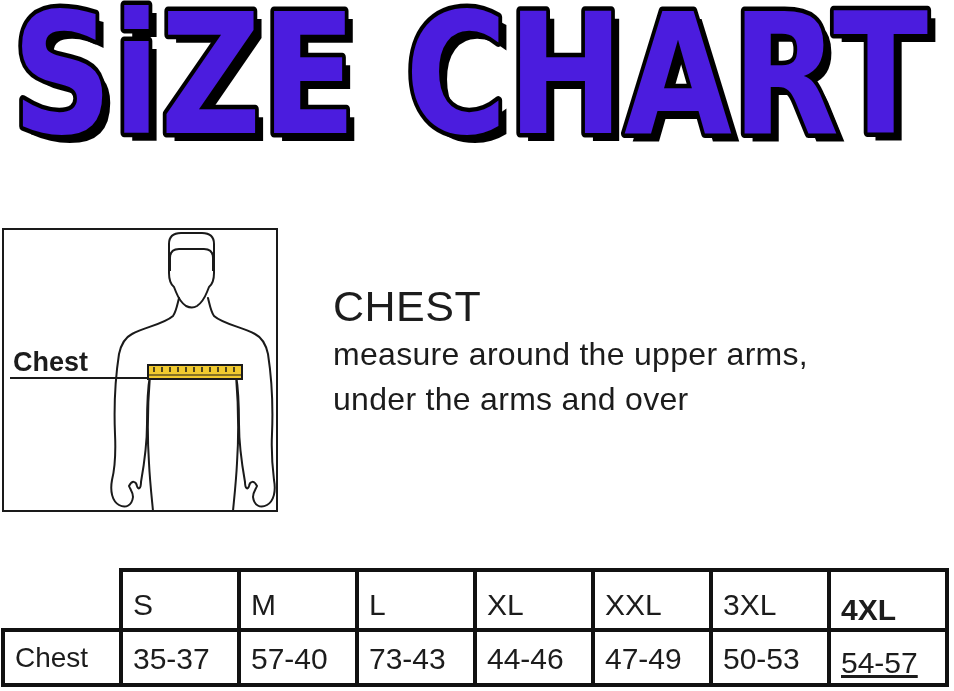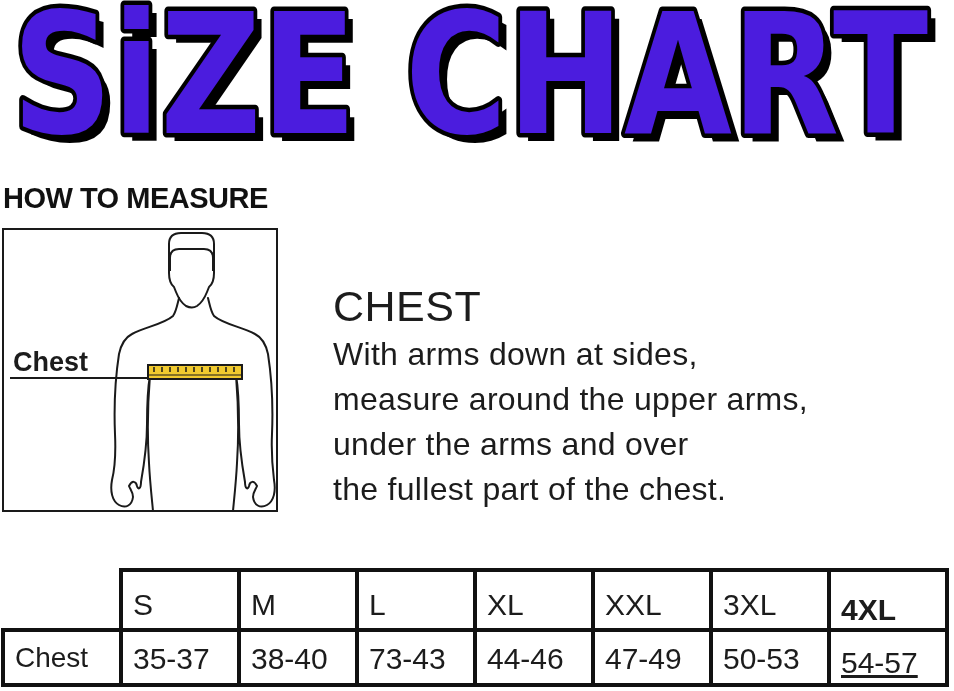--- a/index.html
+++ b/index.html
@@ -90,21 +90,20 @@
 
 <div id="canvas">
 
   <div id="title-wrap">
     <svg width="954" height="170" viewBox="0 0 954 170">
       <text x="20" y="141" font-size="168" textLength="916" lengthAdjust="spacingAndGlyphs" fill="#000000">SiZE CHART</text>
       <text x="12" y="133" font-size="168" textLength="916" lengthAdjust="spacingAndGlyphs" stroke-width="9" paint-order="stroke" stroke-linejoin="round" fill="#4B1CDE" stroke="#000000">SiZE CHART</text>
     </svg>
   </div>
 
-  <div id="how-heading">HOW TO MEASURE</div>
 
   <div id="figure-box">
     <svg width="276" height="284" viewBox="0 0 276 284">
 
       <rect x="1" y="1" width="274" height="282" fill="#ffffff" stroke="#1a1a1a" stroke-width="2"></rect>
 
       <path d="M 167 45 L 167 16 Q 167 5 179 5 L 200 5 Q 212 5 212 16 L 212 45
                Q 212 55 207 59 L 205 64 Q 201 74 195 78 Q 190 81 184 78
                Q 178 74 174 64 L 172 59 Q 167 55 167 45 Z" fill="#ffffff" stroke="#1a1a1a" stroke-width="2" stroke-linejoin="round"></path>
 
@@ -145,42 +144,40 @@
       </g>
 
       <line x1="8" y1="150" x2="146" y2="150" stroke="#1a1a1a" stroke-width="2"></line>
 
       <text x="11" y="143" font-family="Liberation Sans, sans-serif" font-weight="bold" font-size="27" fill="#1c1c1c">Chest</text>
     </svg>
   </div>
 
   <div id="instructions">
     <div class="chest-heading">CHEST</div>
-    <div class="chest-line">With arms down at sides,</div>
     <div class="chest-line">measure around the upper arms,</div>
     <div class="chest-line">under the arms and over</div>
-    <div class="chest-line">the fullest part of the chest.</div>
   </div>
 
   <table id="size-table">
     <tbody>
         <tr>
       <th class="ghost"></th>
       <th>S</th>
       <th>M</th>
       <th>L</th>
       <th>XL</th>
       <th>XXL</th>
       <th>3XL</th>
       <th>4XL</th>
     </tr>
     <tr>
       <td class="row-label">Chest</td>
       <td>35-37</td>
-      <td>38-40</td>
+      <td>57-40</td>
       <td>73-43</td>
       <td>44-46</td>
       <td>47-49</td>
       <td>50-53</td>
       <td>54-57</td>
     </tr>
   </tbody>
     </table>
 
 </div>

